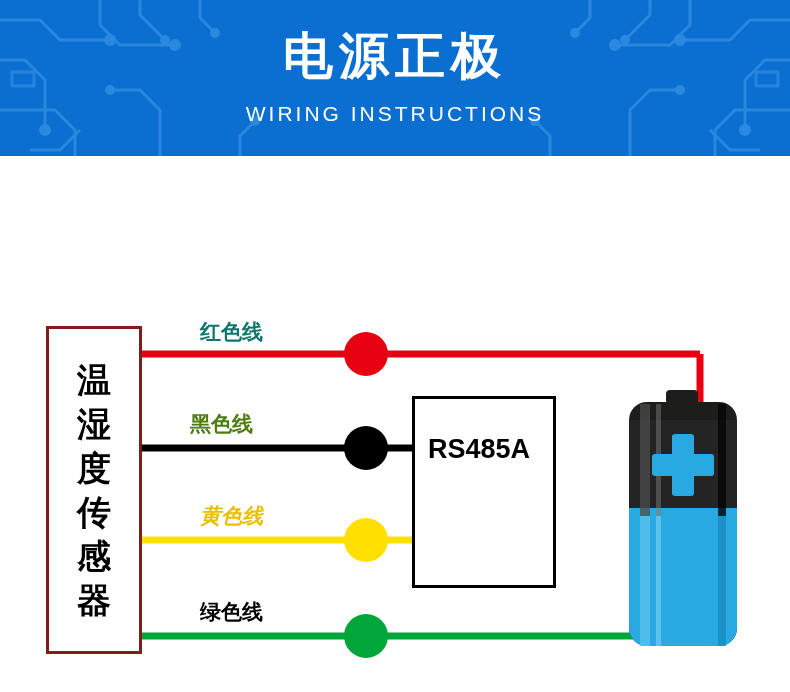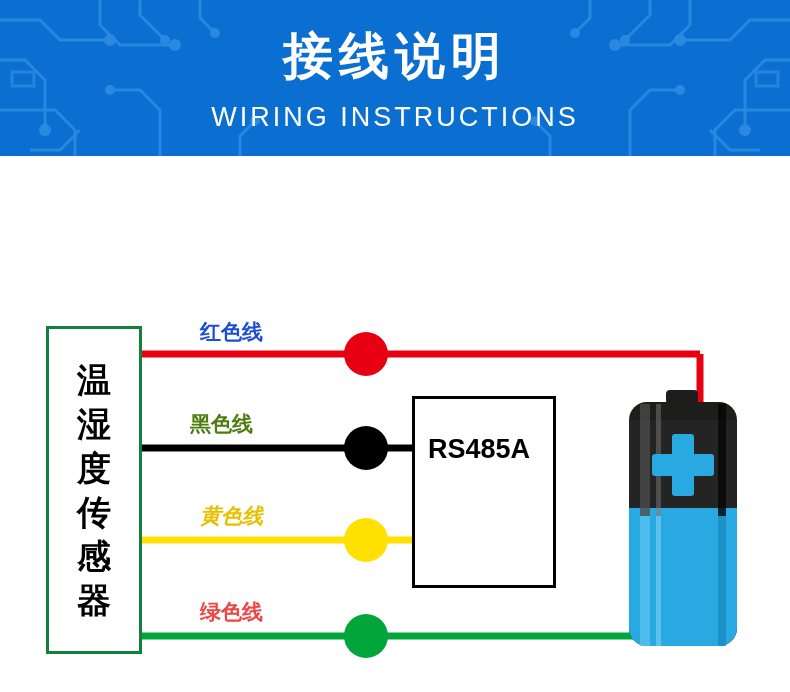--- a/index.html
+++ b/index.html
@@ -39,21 +39,21 @@
     font-weight: bold;
     letter-spacing: 6px;
     line-height: 60px;
   }
   .banner-sub {
     position: absolute;
     left: 0; top: 102px;
     width: 790px;
     text-align: center;
     color: #ffffff;
-    font-size: 27px;
+    font-size: 21px;
     letter-spacing: 3px;
     font-weight: 400;
   }
 
   
   .legend-strip {
     position: absolute;
     left: 0; top: 170px;
     width: 790px;
     height: 122px;
@@ -119,21 +119,21 @@
   }
   .svg-diagram {
     position: absolute;
     left: 0; top: 0;
   }
   .sensor-box {
     position: absolute;
     left: 46px; top: 34px;
     width: 96px;
     height: 328px;
-    border: 3px solid #15803d;
+    border: 3px solid #7f1d1d;
     background: #ffffff;
     box-sizing: border-box;
     display: flex;
     align-items: center;
     justify-content: center;
   }
   .sensor-text {
     font-size: 34px;
     font-weight: bold;
     line-height: 44px;
@@ -158,24 +158,24 @@
     font-weight: bold;
     color: #000000;
     white-space: nowrap;
   }
   .wire-label {
     position: absolute;
     font-size: 21px;
     font-weight: bold;
     white-space: nowrap;
   }
-  .lbl-red    { color: #1d4ed8; }
+  .lbl-red    { color: #0f766e; }
   .lbl-black  { color: #4d7c0f; }
   .lbl-yellow { color: #e8c000; }
-  .lbl-green  { color: #ef4444; }
+  .lbl-green  { color: #000000; }
 </style>
 </head>
 <body>
 
 <div class="banner">
   <svg class="circuit" viewBox="0 0 790 156" width="790" height="156">
     <g stroke="#2d8ae0" stroke-width="3" fill="none" opacity="0.9">
       <path d="M0,20 L40,20 L60,40 L110,40"></path>
       <path d="M0,60 L25,60 L45,80 L45,130"></path>
       <path d="M0,110 L55,110 L75,130 L75,156"></path>
@@ -209,21 +209,21 @@
       <circle cx="215" cy="33" r="5"></circle>
       <circle cx="575" cy="33" r="5"></circle>
       <circle cx="255" cy="121" r="5"></circle>
       <circle cx="535" cy="121" r="5"></circle>
     </g>
     <g stroke="#2d8ae0" stroke-width="3" fill="none" opacity="0.8">
       <rect x="12" y="72" width="22" height="14"></rect>
       <rect x="756" y="72" width="22" height="14"></rect>
     </g>
   </svg>
-  <div class="banner-title">接线说明</div>
+  <div class="banner-title">电源正极</div>
   <div class="banner-sub">WIRING INSTRUCTIONS</div>
 </div>
 
 <div class="legend-strip">
   <div class="legend-bluebox">
     <span>数字型</span>
   </div>
   <div class="legend-graybox"></div>
 
   <div class="legend-row" style="left:128px; top:201px;">

